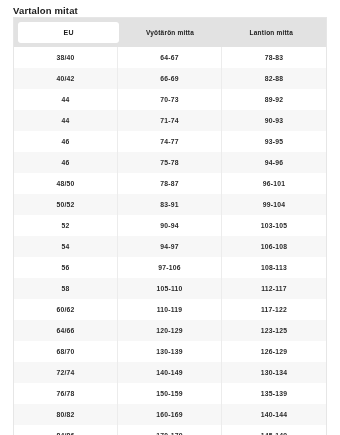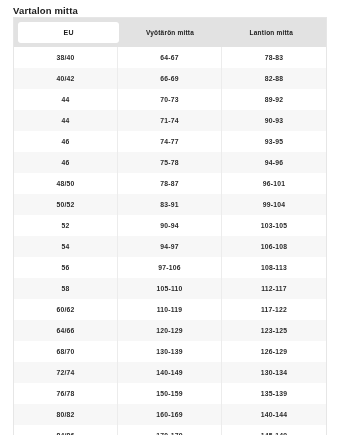--- a/index.html
+++ b/index.html
@@ -73,21 +73,21 @@
     box-sizing: border-box;
     border-right: 1px solid #ececec;
   }
   .td:last-child {
     border-right: none;
   }
 </style>
 </head>
 <body>
 
-<h1 id="page-title">Vartalon mitta</h1>
+<h1 id="page-title">Vartalon mitat</h1>
 
 <div id="size-table">
   <div class="thead">
     <div class="th eu-cell">EU</div>
     <div class="th">Vyötärön mitta</div>
     <div class="th">Lantion mitta</div>
   </div>
   <div id="tbody">
       <div class="tr">
         <div class="td">38/40</div>

